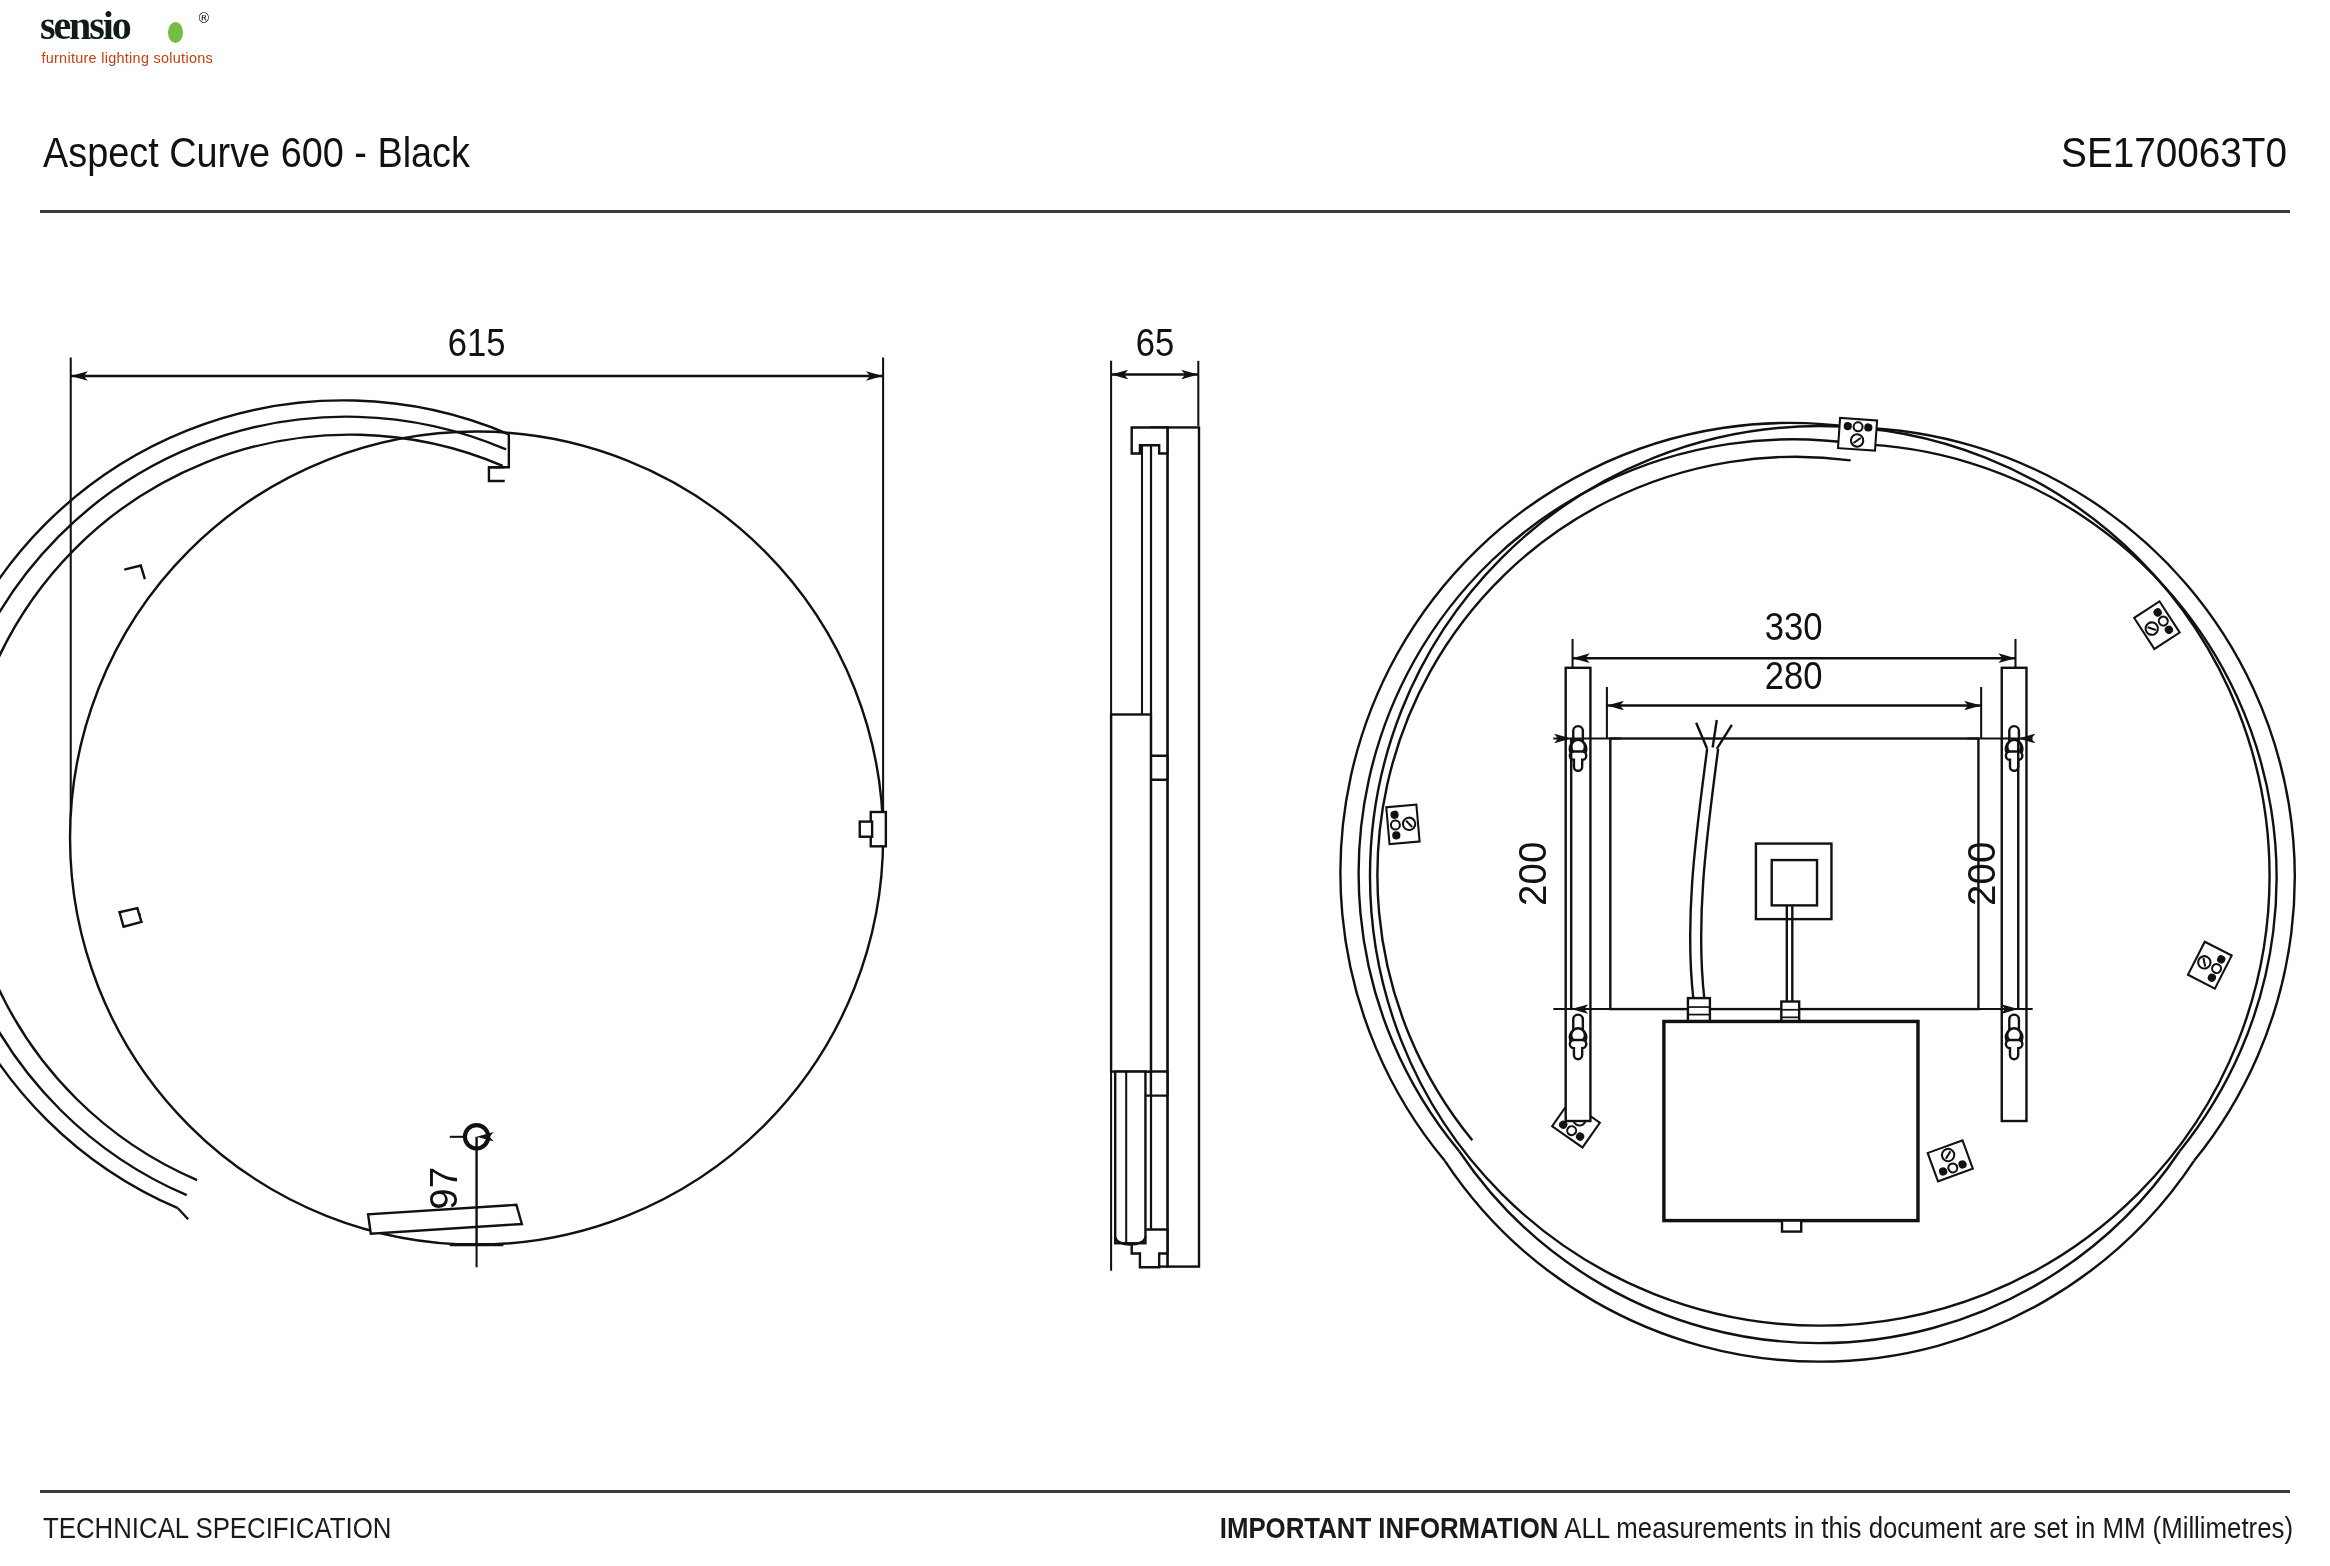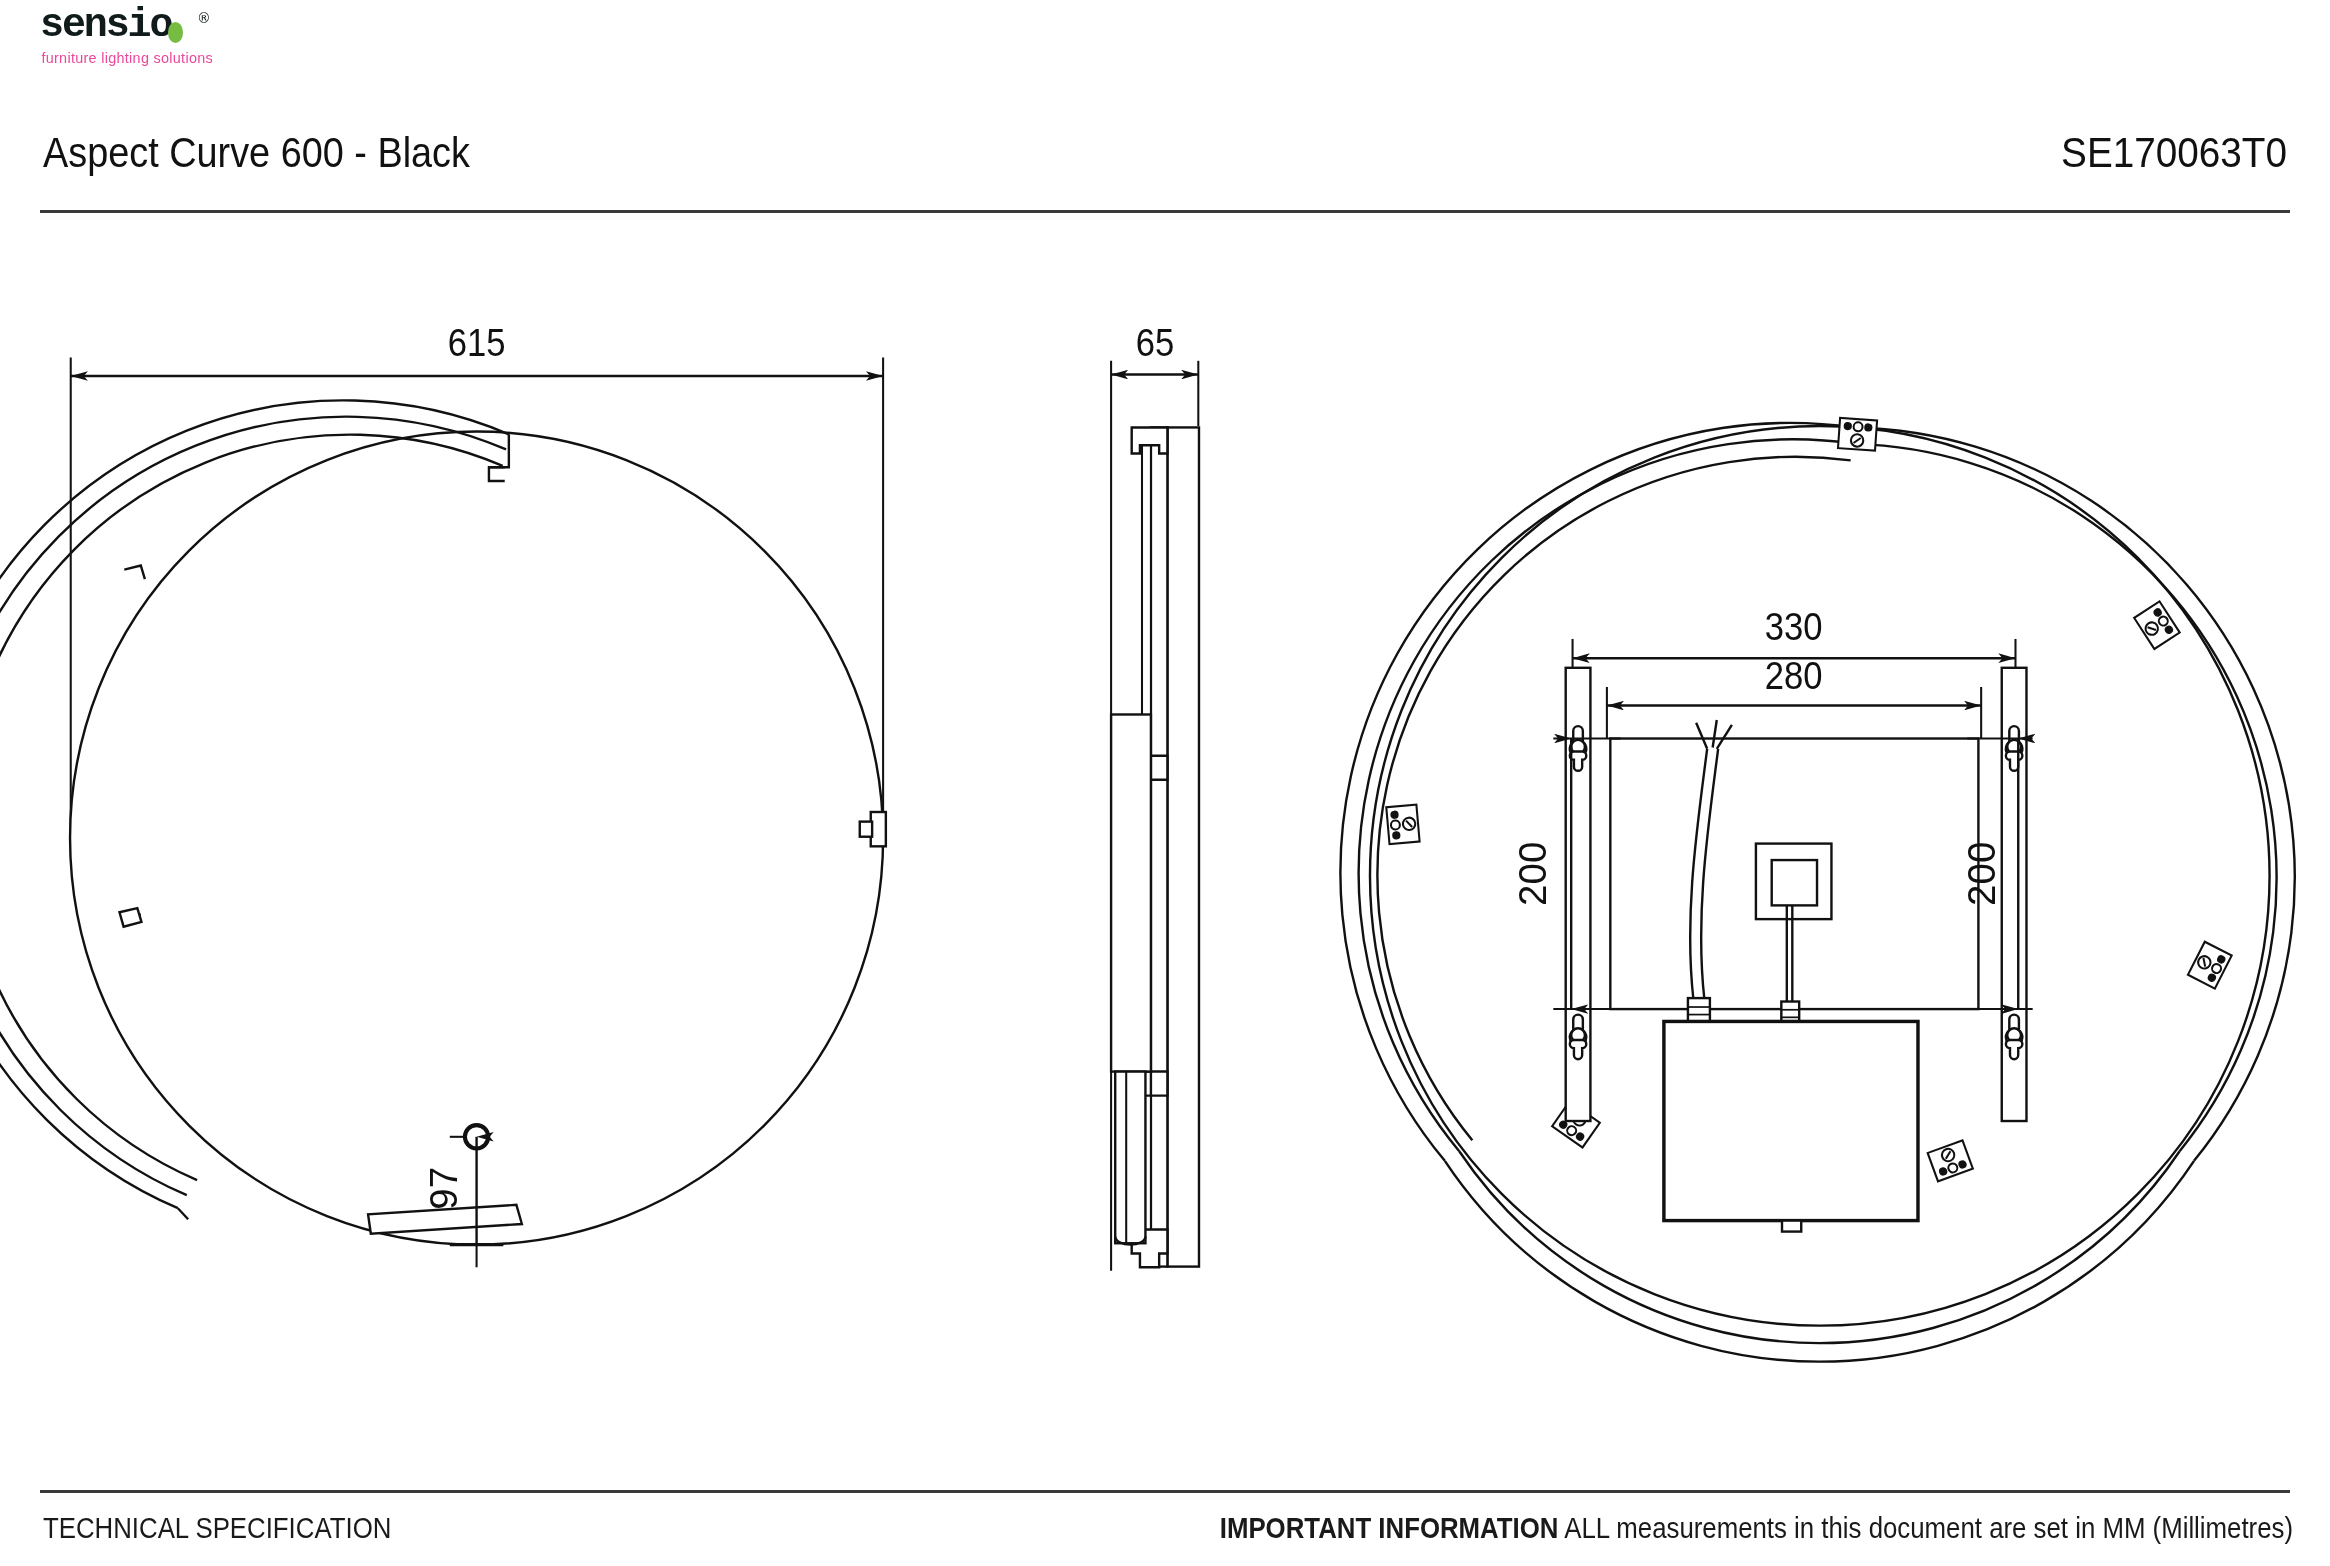--- a/index.html
+++ b/index.html
@@ -27,21 +27,21 @@
     position: absolute;
     left: 40px;
     top: 5.5px;
     width: 227px;
     height: 76px;
   }
   .logo-word {
     position: absolute;
     left: 0;
     top: 0;
-    font-family: Liberation Mono, monospace;
+    font-family: Liberation Serif, serif;
     font-weight: bold;
     font-size: 40px;
     letter-spacing: -2.1px;
     color: #111b1c;
     line-height: 1;
   }
   .logo-reg {
     position: absolute;
     left: 157px;
     top: 4.1px;
@@ -57,21 +57,21 @@
     height: 20.6px;
     background: #76bc43;
     border-radius: 50%;
   }
   .logo-tag {
     position: absolute;
     left: 1.4px;
     top: 44px;
     font-family: "Liberation Sans", sans-serif;
     font-size: 14.4px;
-    color: #ec4899;
+    color: #c2410c;
     letter-spacing: 0.3px;
     white-space: nowrap;
   }
 
   .rule {
     position: absolute;
     background: #3a3a3a;
     height: 3.4px;
   }
   .rule-top {

